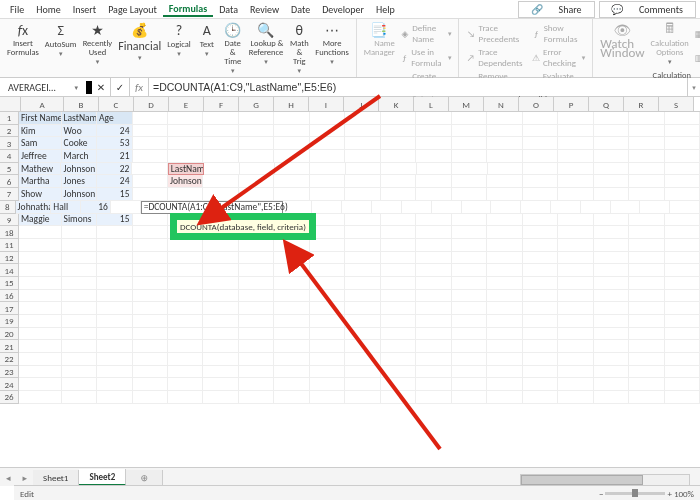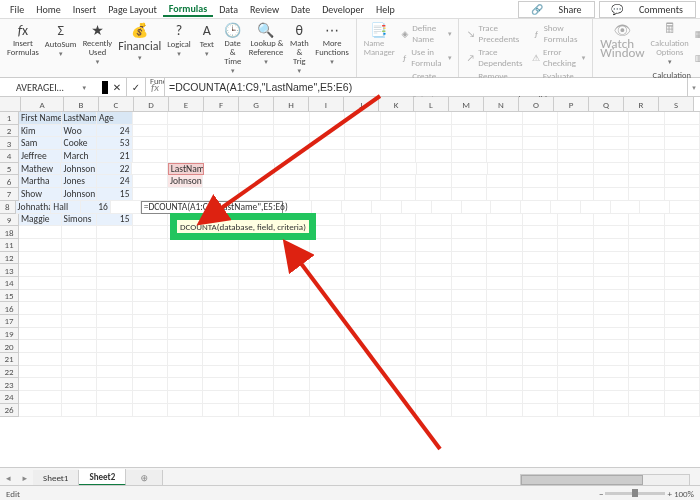--- a/index.html
+++ b/index.html
@@ -13,21 +13,21 @@
   .group .icons{display:flex;flex:1}
   .group .label{font-size:8.5px;text-align:center;color:#555;padding:1px 0}
   .rbtn{display:flex;flex-direction:column;align-items:center;justify-content:flex-start;padding:0 3px;cursor:pointer;color:#444}
   .rbtn.disabled{color:#aaa}
   .rbtn .ico{width:20px;height:18px;display:flex;align-items:center;justify-content:center;font-size:14px}
   .caret::after{content:"\25BE";font-size:7px;display:block;text-align:center;color:#777}
   .rbtn-s{display:flex;align-items:center;padding:0 3px;font-size:9px;margin:1px 0;cursor:pointer}
   .rbtn-s.disabled{color:#aaa}
   .rbtn-s .m{width:12px;text-align:center;margin-right:3px}
   .fbar{display:flex;align-items:center;height:18px;border-bottom:1px solid #ccc}
-  .namebox{width:70px;border-right:6px solid #000000;padding:0 16px;display:flex;align-items:center;font-size:10px}
+  .namebox{width:70px;border-right:6px solid #000000;padding:0 8px;display:flex;align-items:center;font-size:10px}
   .namebox::after{content:"\25BE";font-size:7px;margin-left:auto;color:#777}
   .fx-ico{width:18px;text-align:center;border-right:1px solid #ccc;height:100%;display:flex;align-items:center;justify-content:center}
   .fx-ico.i{font-style:italic;color:#888;font-size:11px}
   .fbar input{border:none;outline:none;flex:1;padding:0 4px;font-size:10.5px;height:100%;color:#333}
   .fbar .expander{width:12px;height:100%;border-left:1px solid #ccc;display:flex;align-items:center;justify-content:center;font-size:7px;color:#888}
   .grid-area{position:relative;background:#fff}
   .colhdr{display:flex;height:14px;border-bottom:1px solid #ccc}
   .corner{width:20px;border-right:1px solid #ccc;background:#f4f4f4}
   .ch{width:34px;border-right:1px solid #ccc;text-align:center;font-size:9px;color:#555;background:#f4f4f4;display:flex;align-items:center;justify-content:center}
   .ch.first{width:42px}
@@ -41,21 +41,21 @@
   .cell.crit-h{background:#f2d3d3;border:1px solid #d88}
   .cell.crit-v{background:#fae6e6}
   .cell.edit{border:1px solid #888}
   .cell.wide{width:136px;overflow:visible}
   .tooltip{background:#ffffe1;border:7px solid #22c55e;font-size:9px;padding:1px 3px;position:absolute}
   .tabs{position:absolute;bottom:14px;left:0;right:0;height:18px;display:flex;align-items:center;background:#f4f4f4;border-top:1px solid #ccc;font-size:9px}
   .tabs .nav{padding:0 6px;color:#888}
   .tab{padding:2px 10px;border-right:1px solid #ccc;background:#eee;cursor:pointer}
   .tab.active{background:#fff;border-bottom:2px solid #107c41;font-weight:600}
   .tab.plus{width:16px;text-align:center;color:#888}
-  .status{position:absolute;bottom:0;left:0;right:0;height:14px;background:#f4f4f4;border-top:1px solid #ccc;font-size:9px;display:flex;align-items:center;padding:0 6px;color:#555}
+  .status{position:absolute;bottom:0;left:14px;right:0;height:14px;background:#f4f4f4;border-top:1px solid #ccc;font-size:9px;display:flex;align-items:center;padding:0 6px;color:#555}
   .status .spc{flex:1}
   .status .zoom{display:flex;align-items:center;gap:2px}
   .status .track{width:60px;height:3px;background:#ccc;position:relative}
   .status .thumb{width:6px;height:8px;background:#888;position:absolute;left:27px;top:-3px}
   svg.arrows{position:absolute;top:94px;left:0;pointer-events:none}
   .hscroll{position:absolute;bottom:14px;right:10px;width:170px;height:12px;display:flex;align-items:center}
   .hscroll .tr{flex:1;height:10px;background:#f0f0f0;border:1px solid #ccc}
   .hscroll .th{width:120px;height:8px;background:#ccc;border:1px solid #aaa}
 </style>
 </head>
@@ -132,21 +132,21 @@
           <div style="font-size:8.5px;line-height:9px;text-align:center">More
 Functions</div>
         </div>
     </div>
     <div class="label">Function Library</div>
   </div>
   <div class="group">
     <div class="icons">
       <div class="rbtn disabled">
           <div class="ico">📑</div>
-          <div style="font-size:8.5px;line-height:9px;text-align:left">Name
+          <div style="font-size:8.5px;line-height:9px;text-align:right">Name
 Manager</div>
         </div>
       <div style="display:flex;flex-direction:column">
         <div class="rbtn-s disabled">
             <span class="m">◈</span>
             <span>Define Name</span>
             <span style="font-size:7px;margin-left:2px">▾</span>
           </div>
         <div class="rbtn-s disabled">
             <span class="m">ƒ</span>
@@ -513,42 +513,20 @@
       <div class="cell"></div>
       <div class="cell"></div>
       <div class="cell"></div>
       <div class="cell"></div>
       <div class="cell"></div>
       <div class="cell"></div>
       <div class="cell"></div>
       <div class="cell"></div>
     </div>
     <div class="row">
-      <div class="rh">13</div>
-      <div class="cell first"></div>
-      <div class="cell"></div>
-      <div class="cell"></div>
-      <div class="cell"></div>
-      <div class="cell"></div>
-      <div class="cell"></div>
-      <div class="cell"></div>
-      <div class="cell"></div>
-      <div class="cell"></div>
-      <div class="cell"></div>
-      <div class="cell"></div>
-      <div class="cell"></div>
-      <div class="cell"></div>
-      <div class="cell"></div>
-      <div class="cell"></div>
-      <div class="cell"></div>
-      <div class="cell"></div>
-      <div class="cell"></div>
-      <div class="cell"></div>
-    </div>
-    <div class="row">
       <div class="rh">14</div>
       <div class="cell first"></div>
       <div class="cell"></div>
       <div class="cell"></div>
       <div class="cell"></div>
       <div class="cell"></div>
       <div class="cell"></div>
       <div class="cell"></div>
       <div class="cell"></div>
       <div class="cell"></div>

